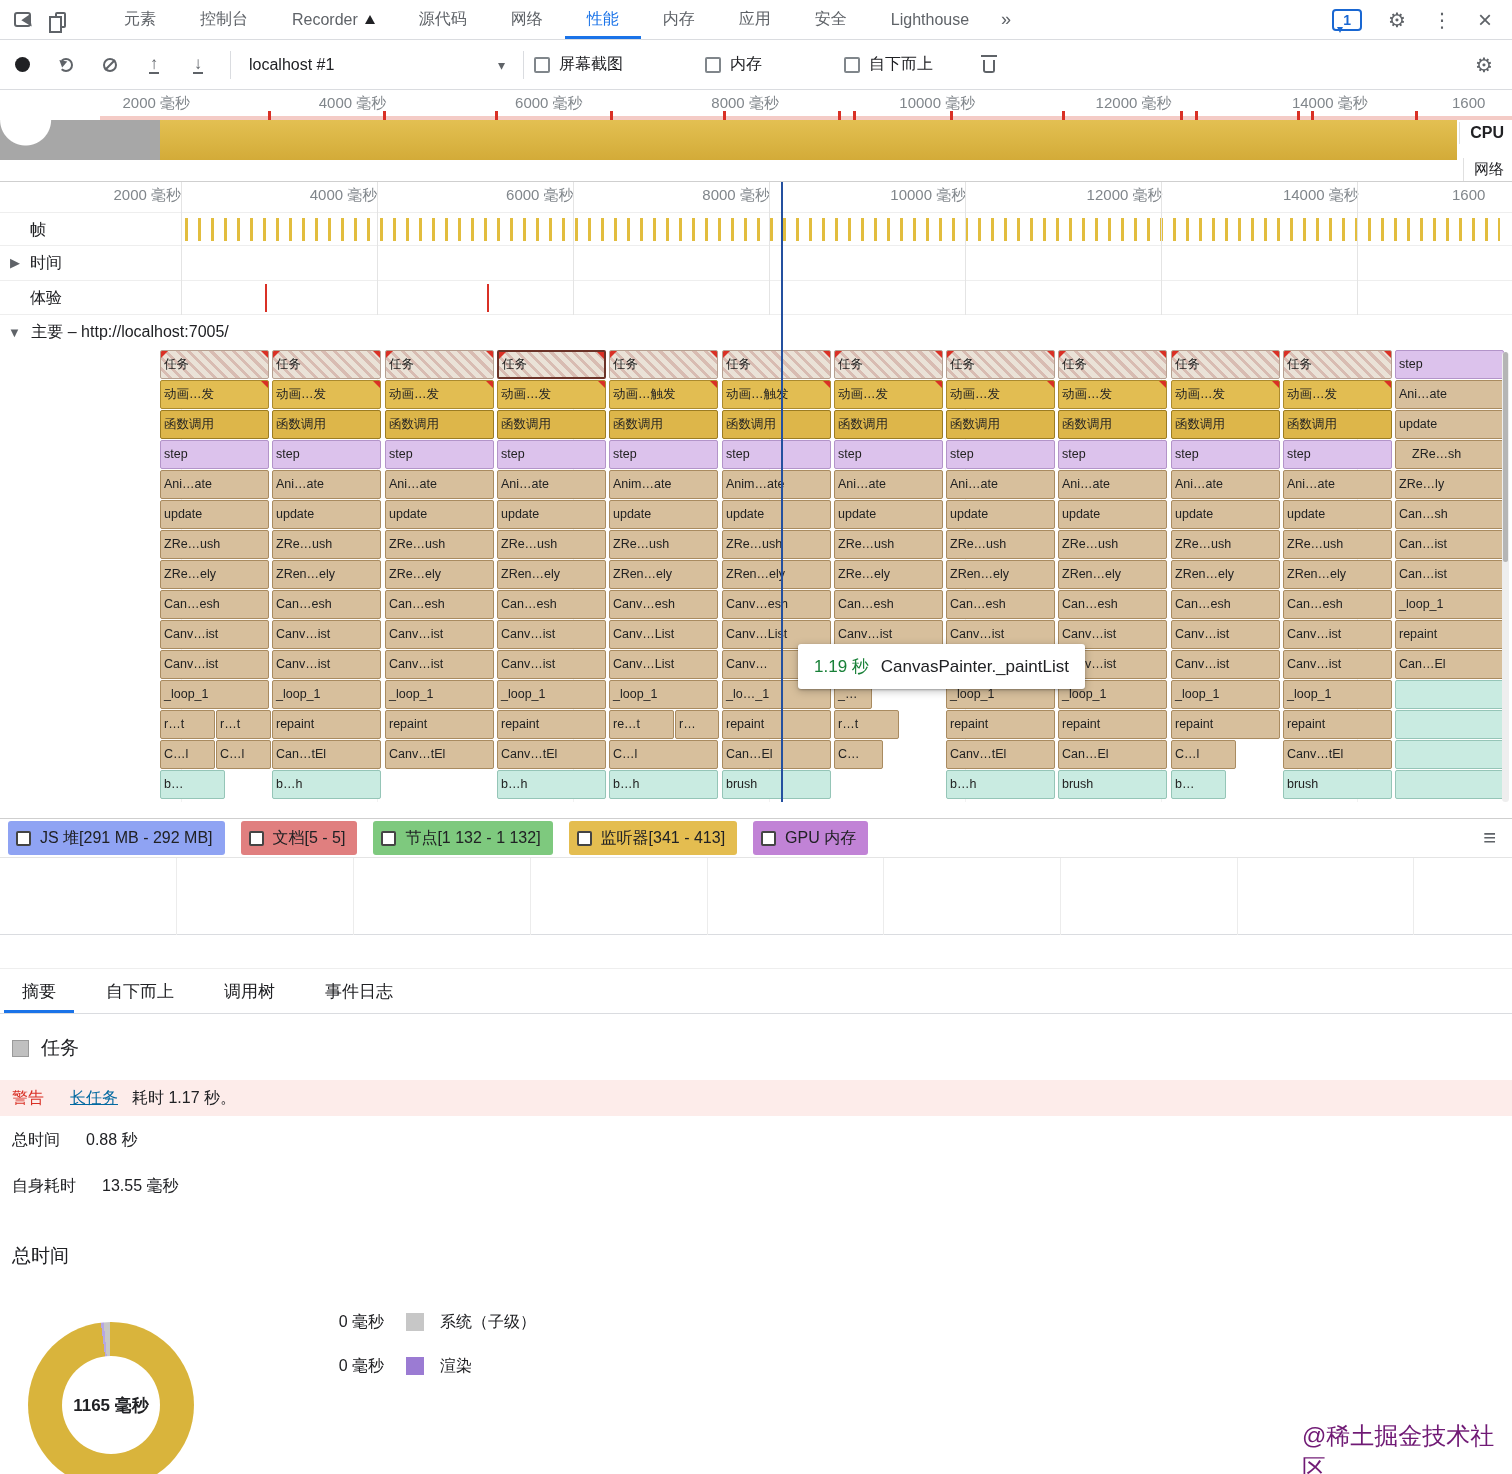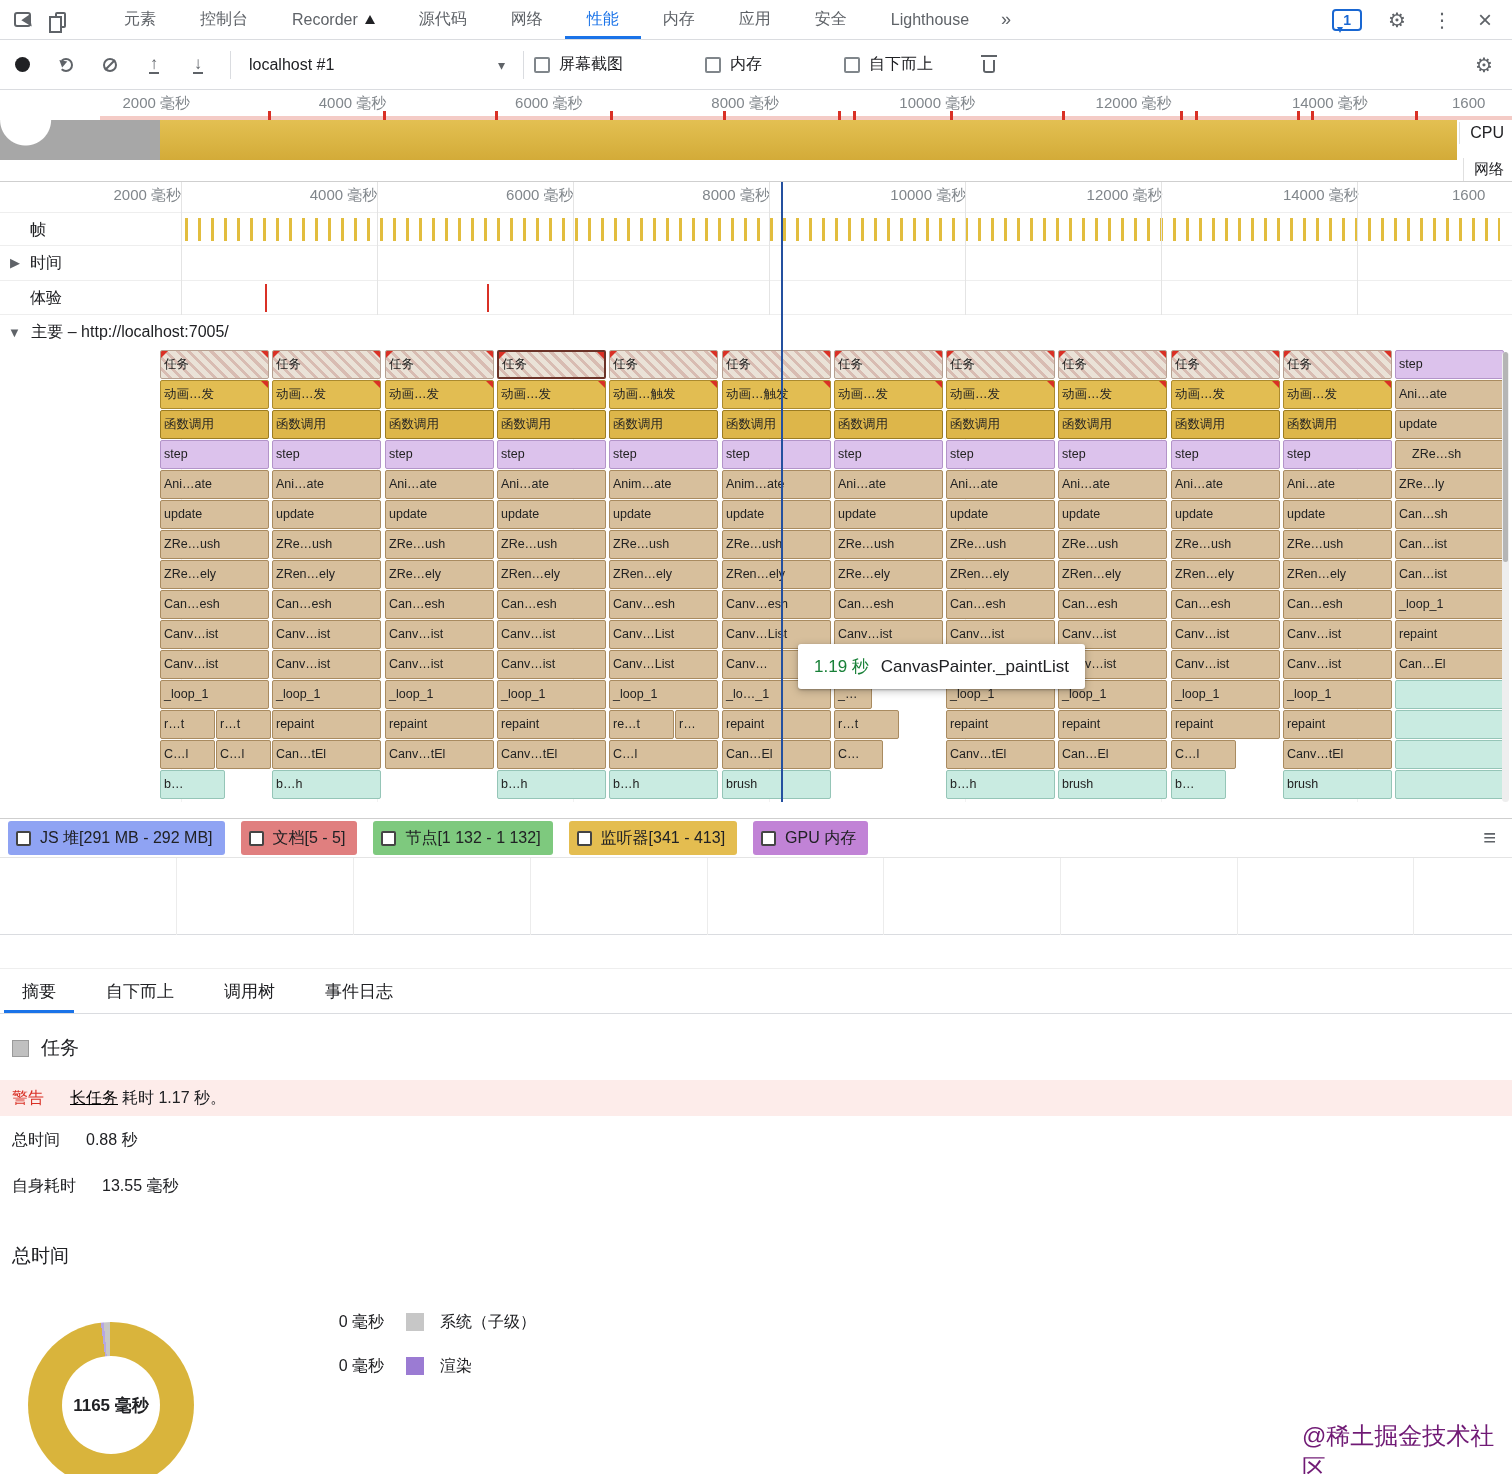--- a/index.html
+++ b/index.html
@@ -48,21 +48,21 @@
   .trash-ic::before { content:""; position:absolute; top:-5px; left:-4px; width:16px; height:2px; background:#5f6368; }
   
   #overview { position:absolute; left:0; top:90px; width:1512px; height:92px; border-bottom:1px solid #cfcfcf; background:#fff; }
   .rlabel { position:absolute; top:4px; font-size:15px; color:#80868b; white-space:nowrap; }
   #ov-pinkline { position:absolute; left:100px; top:26px; width:1412px; height:4px; background:#f4cbc6; }
   .ov-mark { position:absolute; top:21px; width:3px; height:11px; background:#d93025; }
   #ov-shot { position:absolute; left:0; top:30px; width:160px; height:40px;
     background:radial-gradient(circle at 16% 0%, #ffffff 0 25px, #a7a7a7 26px); }
   #ov-cpu { position:absolute; left:160px; top:30px; width:1297px; height:40px;
     background:linear-gradient(#e3c052, #d3ab38); }
-  .ov-tag { position:absolute; right:0; background:#fff; border-left:1px solid #e0e0e0; padding:2px 8px 2px 10px; font-weight:normal; }
+  .ov-tag { position:absolute; right:0; background:#fff; border-left:1px solid #e0e0e0; padding:2px 8px 2px 10px; font-weight:bold; }
   #cpu-tag { top:32px; font-size:16px; }
   #net-tag { top:68px; font-size:15px; font-weight:normal; }
   
   #ruler { position:absolute; left:0; top:182px; width:1512px; height:30px; }
   .tick { position:absolute; width:1px; background:#e4e4e4; }
   .rowlabel { position:absolute; font-size:16px; color:#202124; }
   #row-frames  { position:absolute; left:0; top:212px; width:1512px; height:33px; border-top:1px solid #eee; }
   #frame-dashes { position:absolute; left:185px; top:5px; width:1315px; height:23px;
     background:repeating-linear-gradient(90deg,#e2bd3e 0 3px, transparent 3px 13px); }
   #row-timings { position:absolute; left:0; top:245px; width:1512px; height:35px; border-top:1px solid #eee; }
@@ -104,21 +104,21 @@
   
   #btabs { position:absolute; left:0; top:968px; width:1512px; height:46px; display:flex; align-items:stretch;
     border-top:1px solid #eee; border-bottom:1px solid #dadce0; padding-left:4px; background:#fff; }
   .btab { display:flex; align-items:center; padding:0 18px; margin-right:14px; font-size:17px; color:#202124; }
   .btab.active { box-shadow:inset 0 -3px 0 #1a73e8; }
   #sum-task { position:absolute; left:12px; top:1035px; display:flex; align-items:center; font-size:19px; }
   #sum-task .sq { width:17px; height:17px; background:#c0c0c0; border:1px solid #9a9a9a; margin-right:12px; }
   #warn-row { position:absolute; left:0; top:1080px; width:1512px; height:36px; background:#fdecea;
     display:flex; align-items:center; padding-left:12px; font-size:16px; }
   #warn-row .w { color:#d93025; margin-right:26px; }
-  #warn-row a { color:#000000; text-decoration:underline; margin-right:4px; }
+  #warn-row a { color:#0369a1; text-decoration:underline; margin-right:14px; }
   .sumrow { position:absolute; left:12px; font-size:16px; display:flex; }
   .sumrow .lab { margin-right:26px; }
   #sum-section { position:absolute; left:12px; top:1243px; font-size:19px; }
   #donut { position:absolute; left:28px; top:1322px; width:166px; height:166px; border-radius:50%;
     background:conic-gradient(from 353deg, #b6a7e3 0deg 2deg, #c8c8c8 2deg 6deg, #d9b43c 6deg 360deg); }
   #donut .hole { position:absolute; left:34px; top:34px; width:98px; height:98px; border-radius:50%; background:#fff;
     display:flex; align-items:center; justify-content:center; font-size:17px; font-weight:bold; }
   #legend { position:absolute; left:238px; top:1300px; }
   .legrow { display:flex; align-items:center; height:44px; font-size:16px; }
   .legrow .val { width:146px; text-align:right; }

